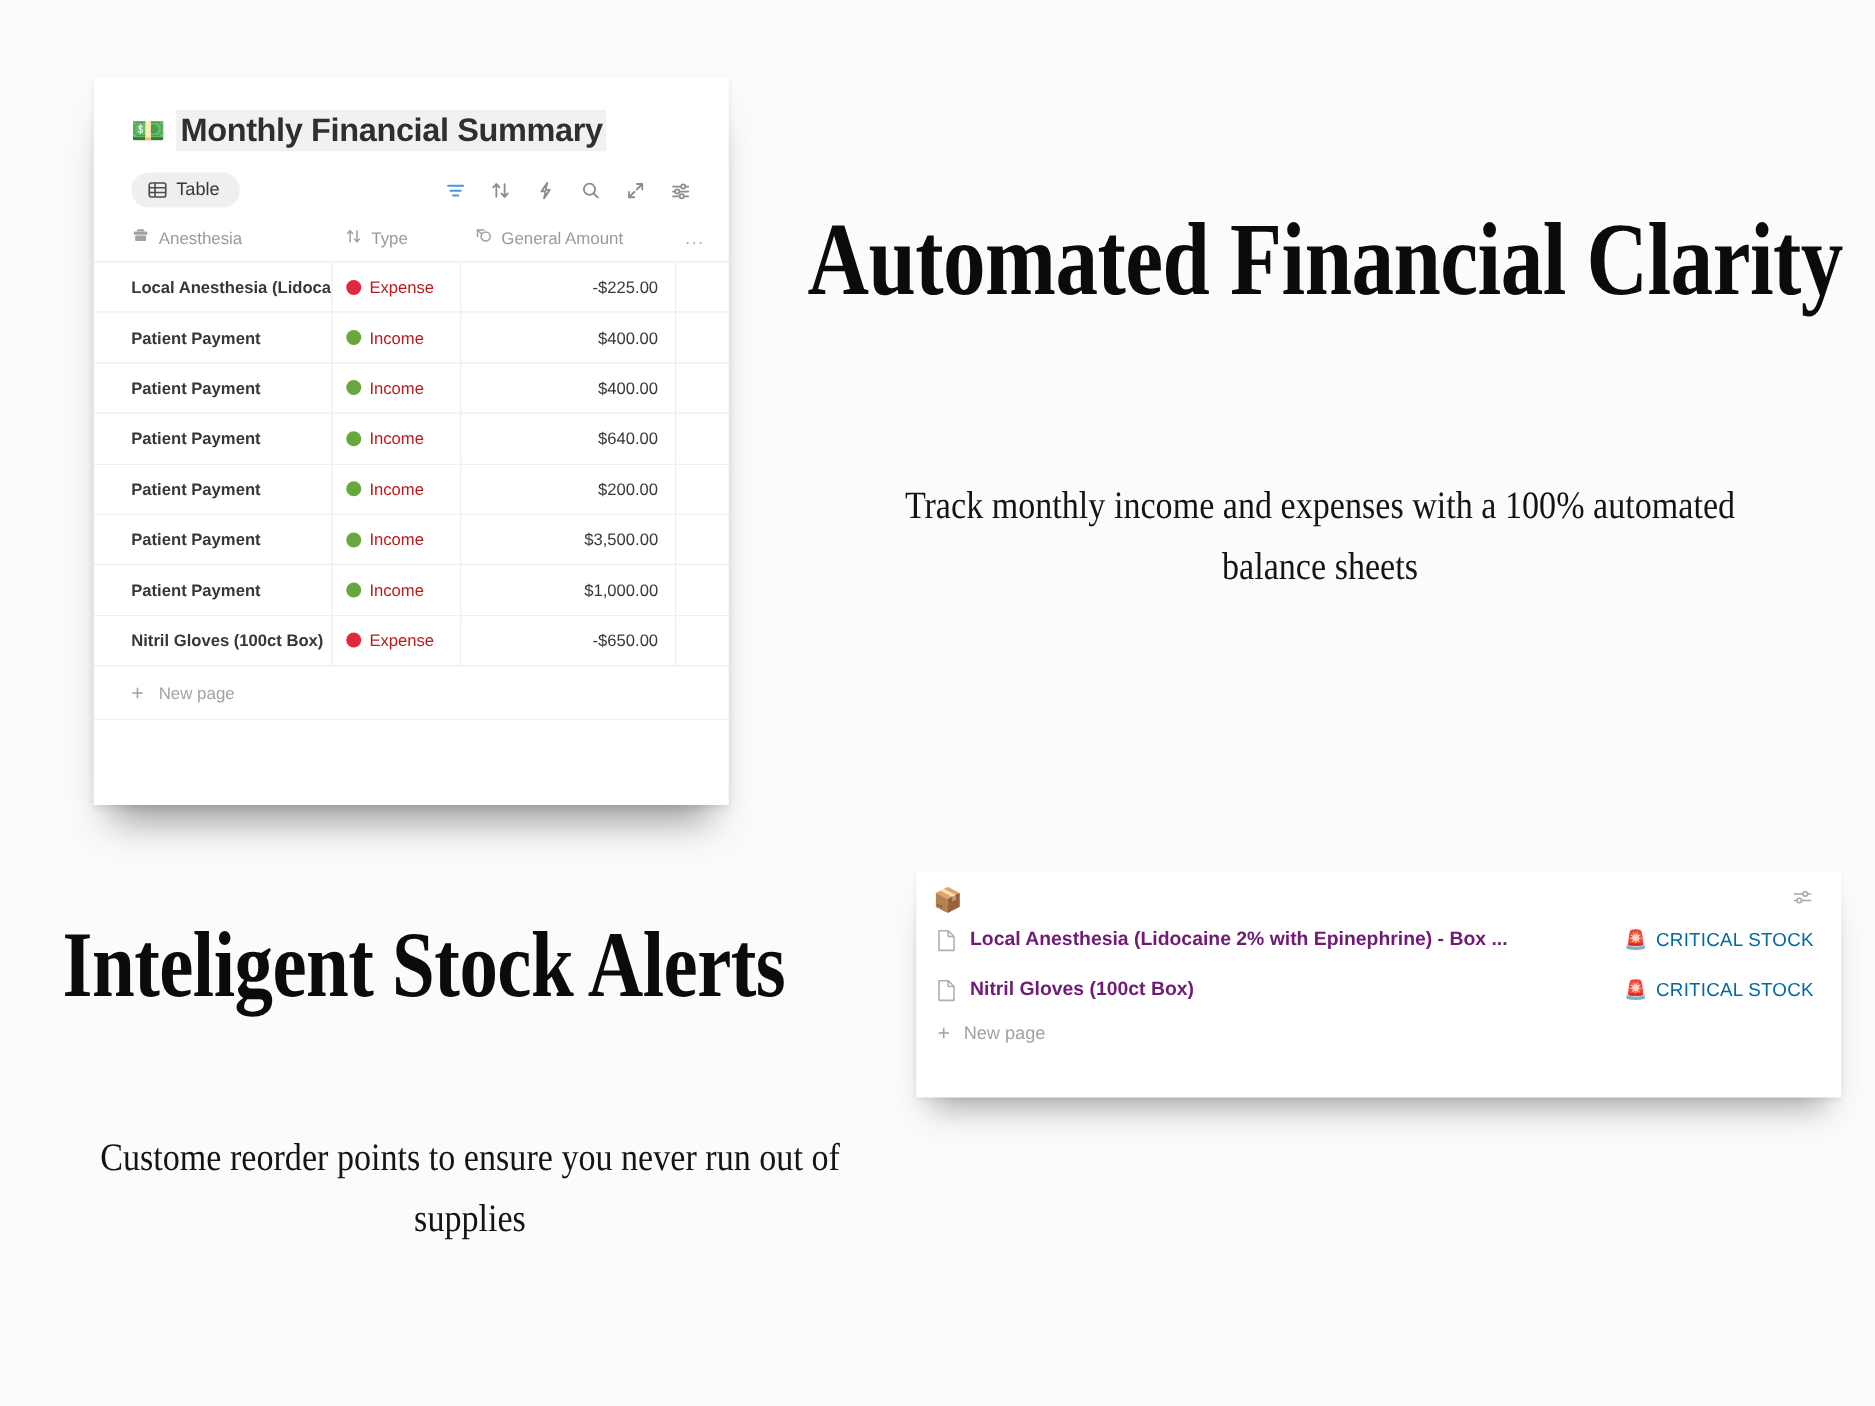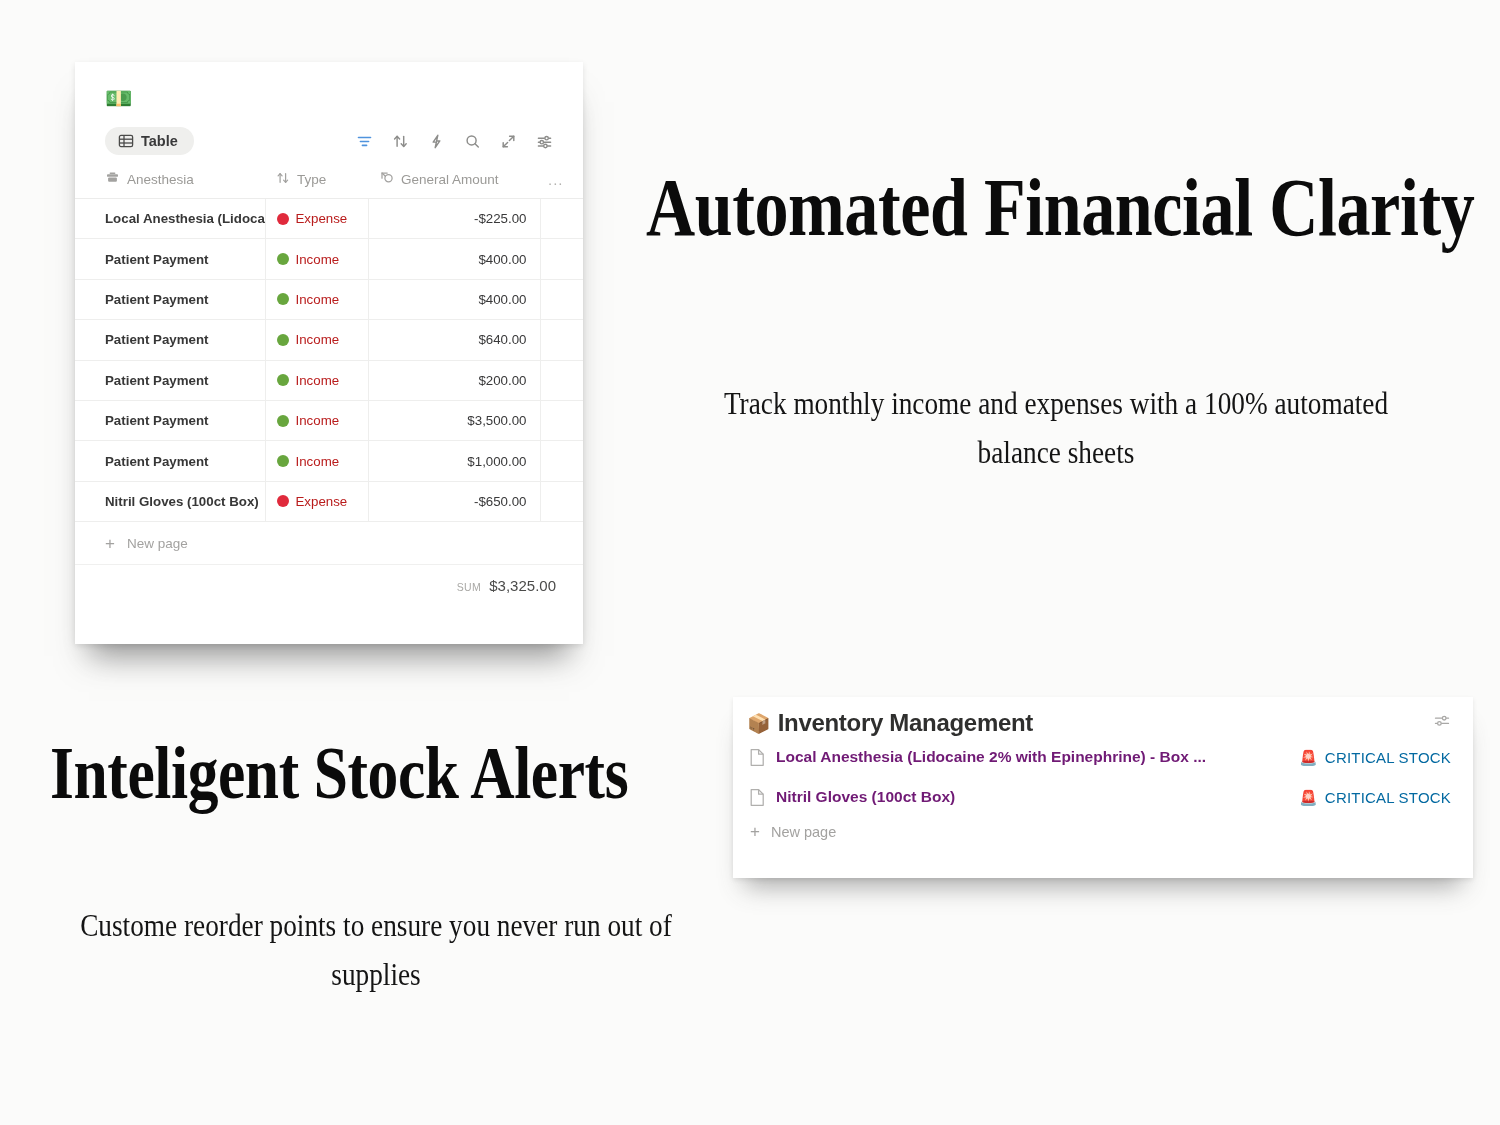--- a/index.html
+++ b/index.html
@@ -68,21 +68,21 @@
     margin-bottom: 12px;
   }
   .view-pill {
     display: inline-flex;
     align-items: flex-start;
     gap: 7px;
     background: #efefed;
     border-radius: 17px;
     padding: 6px 16px 6px 13px;
     font-size: 14.5px;
-    font-weight: 700;
+    font-weight: 400;
     color: #39393a;
   }
   .view-pill svg { display:block; }
   .toolbar-spacer { flex: 1; }
   .tool-icons {
     display: flex;
     align-items: center;
     gap: 19px;
     padding-right: 4px;
   }
@@ -303,20 +303,21 @@
 </head>
 <body>
 
 <div class="stage">
 
   <div class="fin-card">
     <div class="fin-inner">
 
       <div class="fin-title-row">
         <span class="fin-emoji">💵</span>
+        <span class="fin-title">Monthly Financial Summary</span>
       </div>
 
       <div class="fin-toolbar">
         <div class="view-pill">
           <span>
             <svg width="16" height="16" viewBox="0 0 16 16" fill="none" stroke="#4b4b4a" stroke-width="1.3">
               <rect x="1.4" y="2.4" width="13.2" height="11.2" rx="1.6"></rect>
               <line x1="1.4" y1="6.2" x2="14.6" y2="6.2"></line>
               <line x1="1.4" y1="10" x2="14.6" y2="10"></line>
               <line x1="6" y1="2.4" x2="6" y2="13.6"></line>
@@ -548,32 +549,27 @@
               <td class="c-last"></td>
             </tr>
           </tbody>
       </table>
 
       <div class="new-page">
         <span class="plus">+</span>
         <span>New page</span>
       </div>
 
-      <div class="sum-row">
-        <span class="sum-label">SUM</span>
-        <span class="sum-value">$3,325.00</span>
-      </div>
 
     </div>
   </div>
 
   <div class="inv-card">
     <div class="inv-header">
       <span class="inv-emoji">📦</span>
-      <span class="inv-title">Inventory Management</span>
       <span class="inv-header-spacer"></span>
       <span>
         <svg width="18" height="18" viewBox="0 0 18 18" stroke="#a9a8a6" stroke-width="1.3" fill="none" stroke-linecap="round">
           <line x1="2.5" y1="6.2" x2="15.5" y2="6.2"></line>
           <line x1="2.5" y1="11.4" x2="15.5" y2="11.4"></line>
           <circle cx="11.2" cy="6.2" r="1.8" fill="#ffffff"></circle>
           <circle cx="6.4" cy="11.4" r="1.8" fill="#ffffff"></circle>
         </svg>
       </span>
     </div>

